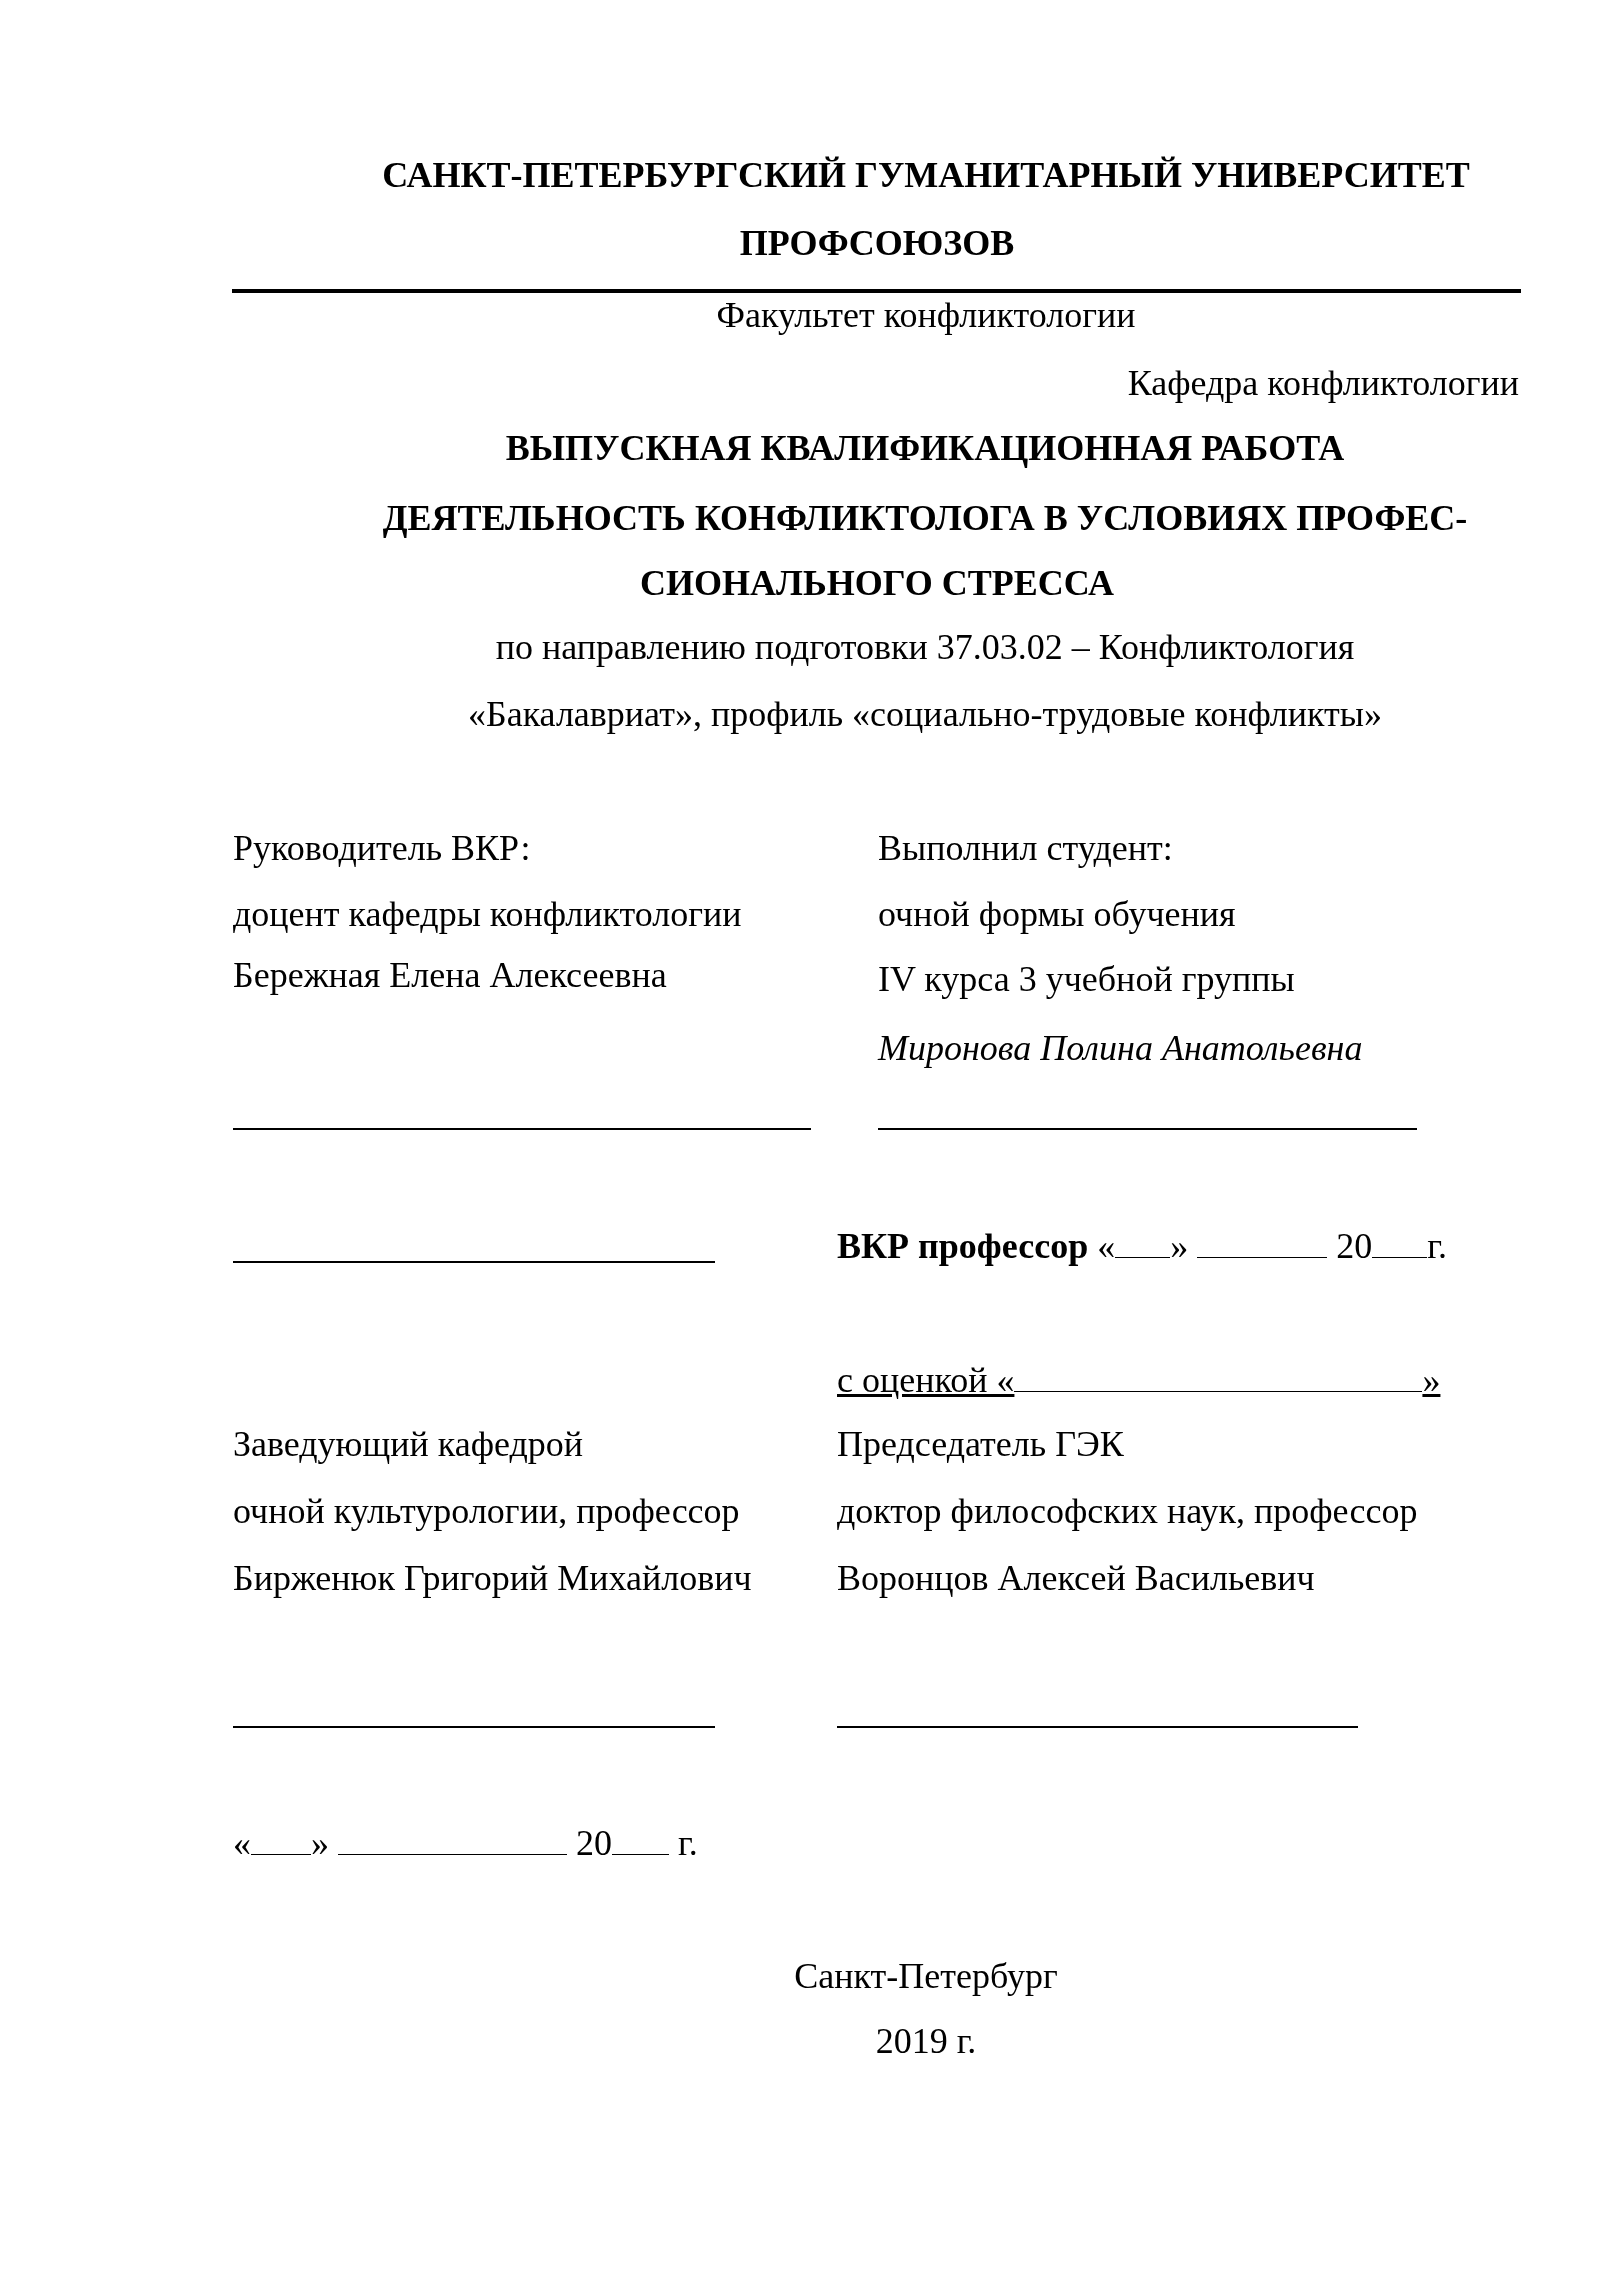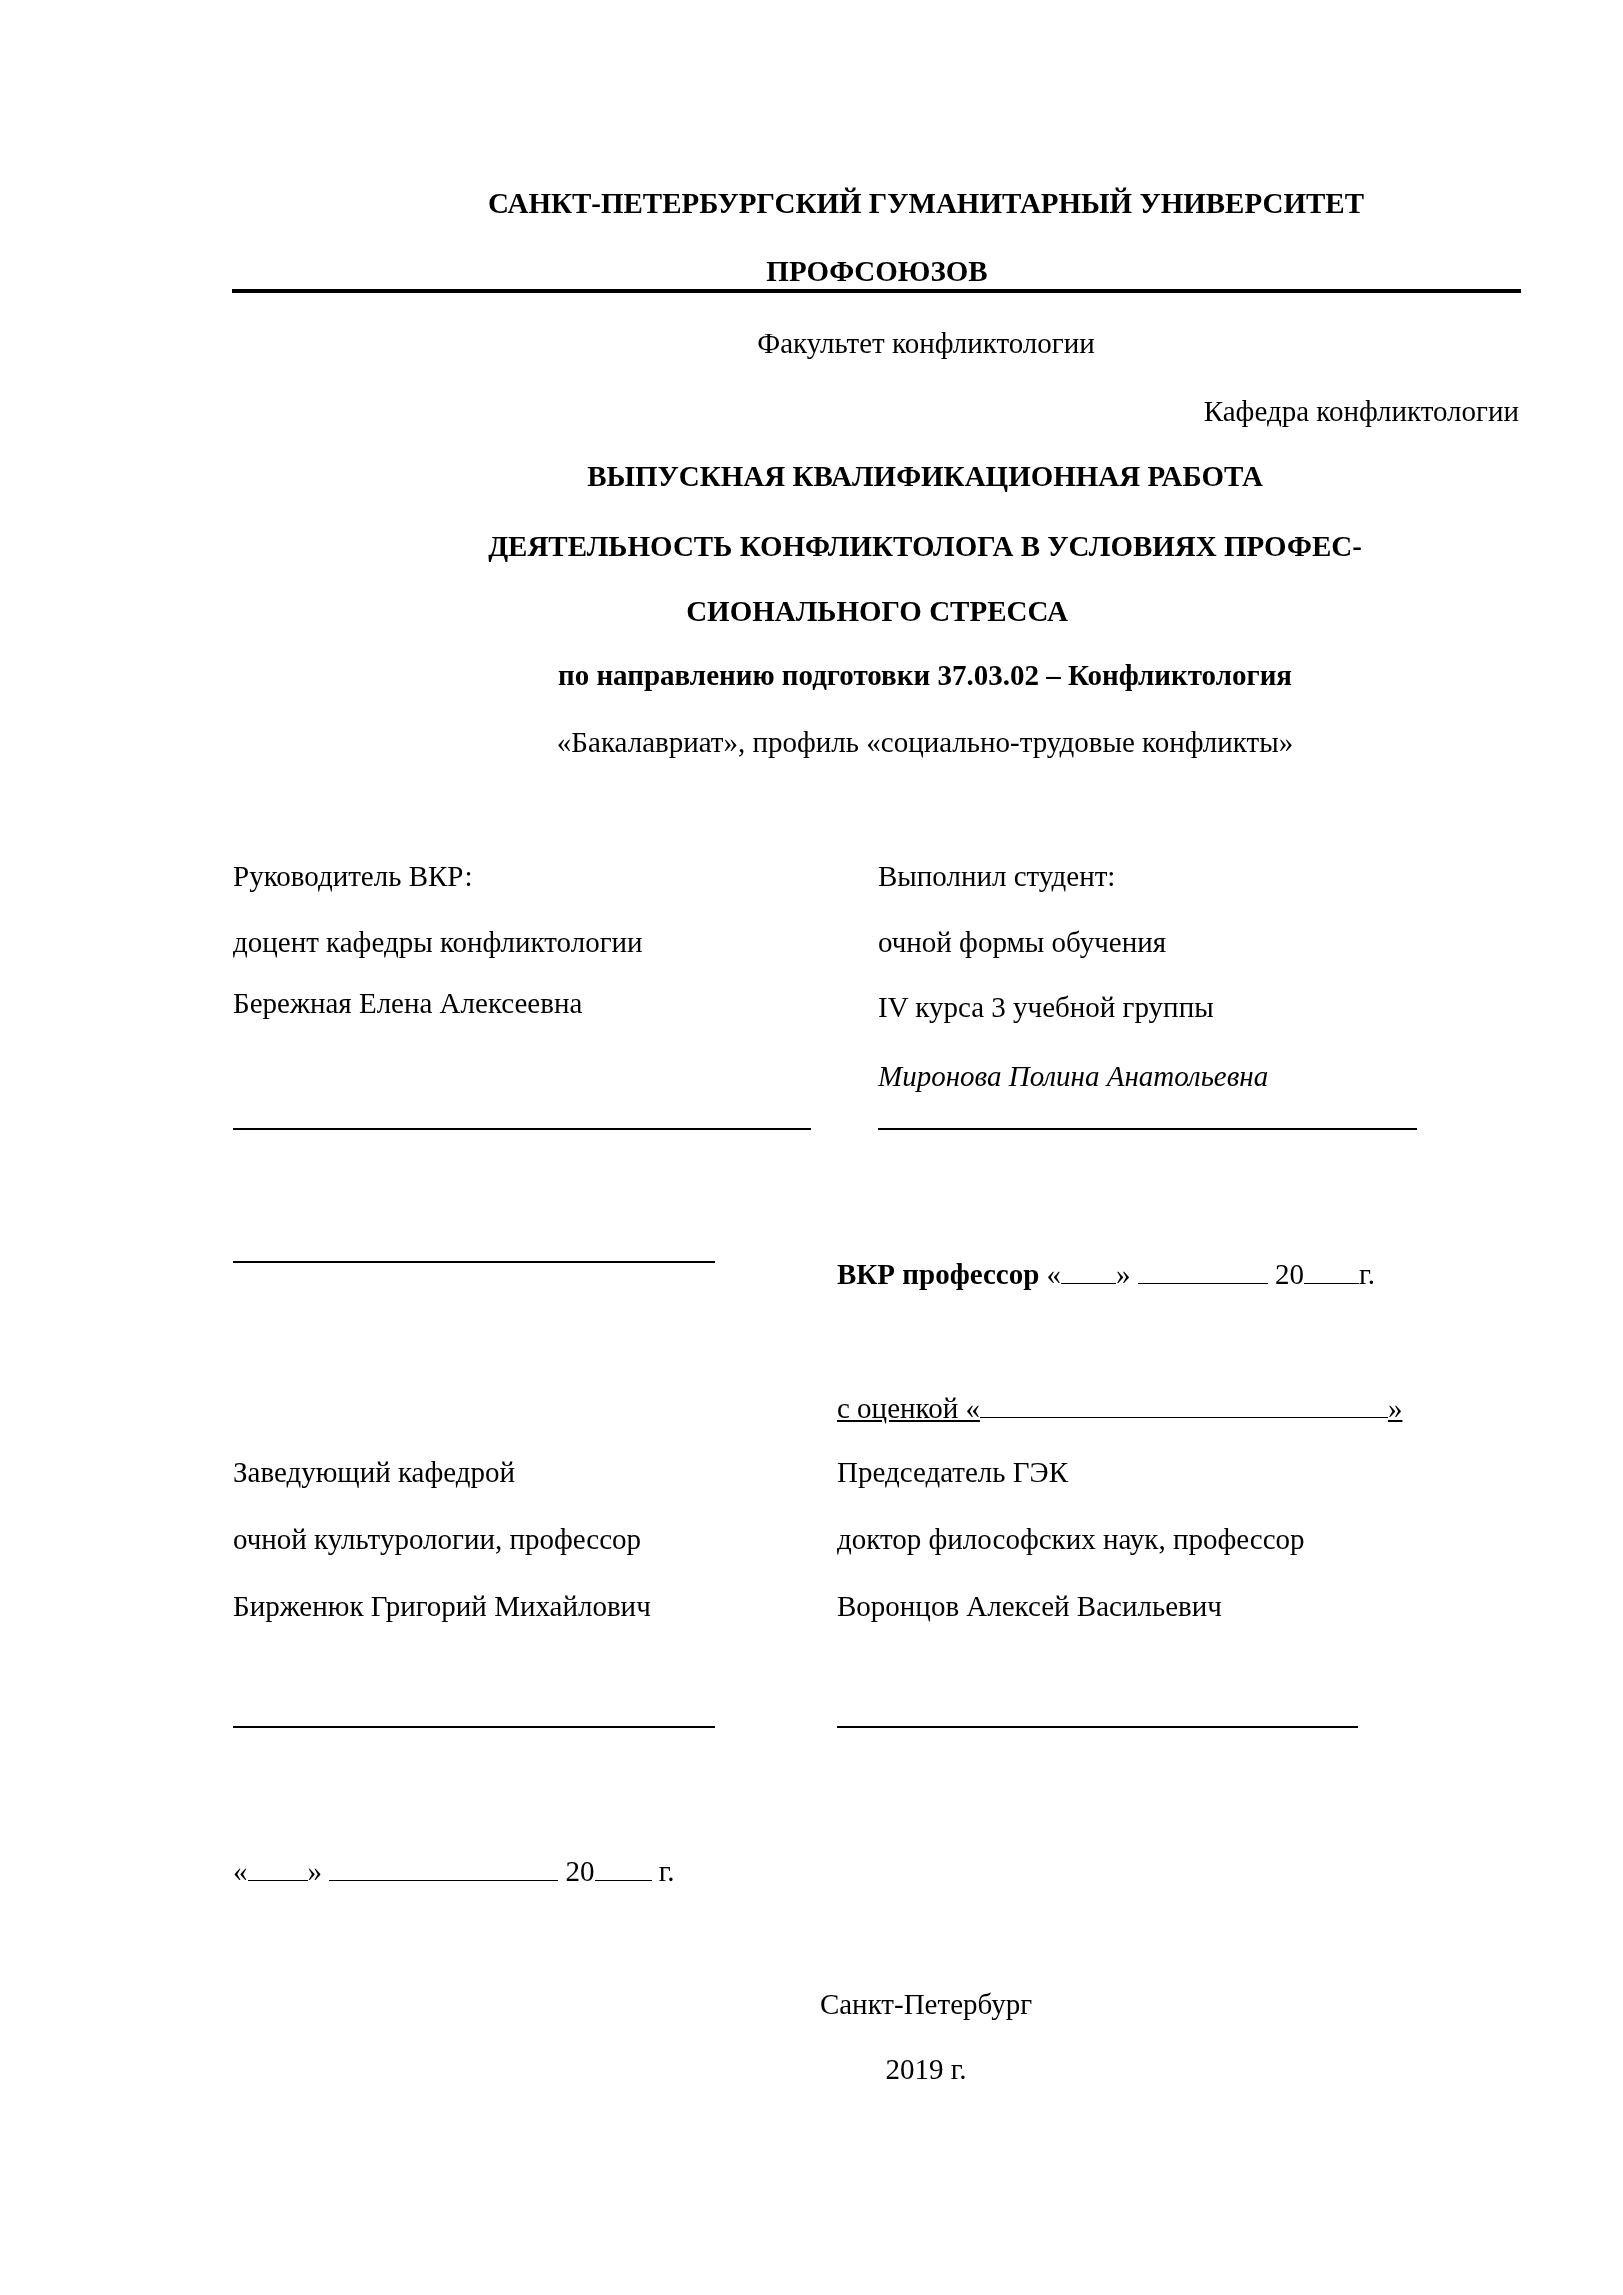--- a/index.html
+++ b/index.html
@@ -1,38 +1,38 @@
 <!DOCTYPE html>
 <html style="font-size:12.6px"><head>
 <meta charset="utf-8">
 <style>
   html, body { margin:0; padding:0; background:#ffffff; }
   body { width:1623px; height:2295px; position:relative; overflow:hidden;
          font-family:"Liberation Serif", "DejaVu Serif", serif; color:#000; }
-  .t { position:absolute; white-space:nowrap; font-size:29px; line-height:41px;margin-top:28px; }
+  .t { position:absolute; white-space:nowrap; font-size:36px; line-height:41px; }
   .b { font-weight:bold; }
   .c { transform:translateX(-50%); }
   .r { transform:translateX(-100%); }
   .rule { position:absolute; left:232px; width:1289px; top:289px; height:3.9px; background:#000; }
   .line { position:absolute; height:1.6px; background:#000; }
   .blank { display:inline-block; border-bottom:1.6px solid #000; height:27px; vertical-align:baseline; }
 </style>
 </head>
 <body>
 
 <div class="t b c" style="left:926px; top:155px;">САНКТ-ПЕТЕРБУРГСКИЙ ГУМАНИТАРНЫЙ УНИВЕРСИТЕТ</div>
 <div class="t b c" style="left:877px; top:223px;">ПРОФСОЮЗОВ</div>
 <div class="rule"></div>
 <div class="t c" style="left:926px; top:295px;">Факультет конфликтологии</div>
 <div class="t r" style="left:1519px; top:363px;">Кафедра конфликтологии</div>
 
 <div class="t b c" style="left:925px; top:428px;">ВЫПУСКНАЯ КВАЛИФИКАЦИОННАЯ РАБОТА</div>
 <div class="t b c" style="left:925px; top:498px;">ДЕЯТЕЛЬНОСТЬ КОНФЛИКТОЛОГА В УСЛОВИЯХ ПРОФЕС-</div>
 <div class="t b c" style="left:877px; top:563px;">СИОНАЛЬНОГО СТРЕССА</div>
-<div class="t c" style="left:925px; top:627px;font-weight:bold;">по направлению подготовки 37.03.02 – Конфликтология</div>
+<div class="t c" style="left:925px; top:627px;">по направлению подготовки 37.03.02 – Конфликтология</div>
 <div class="t c" style="left:925px; top:694px;">«Бакалавриат», профиль «социально-трудовые конфликты»</div>
 
 <div class="t" style="left:233px; top:828px;">Руководитель ВКР:</div>
 <div class="t" style="left:233px; top:894px;">доцент кафедры конфликтологии</div>
 <div class="t" style="left:233px; top:955px;">Бережная Елена Алексеевна</div>
 <div class="line" style="left:233px; width:578px; top:1128px;"></div>
 
 <div class="t" style="left:878px; top:828px;">Выполнил студент:</div>
 <div class="t" style="left:878px; top:894px;">очной формы обучения</div>
 <div class="t" style="left:878px; top:959px;">IV курса 3 учебной группы</div>

